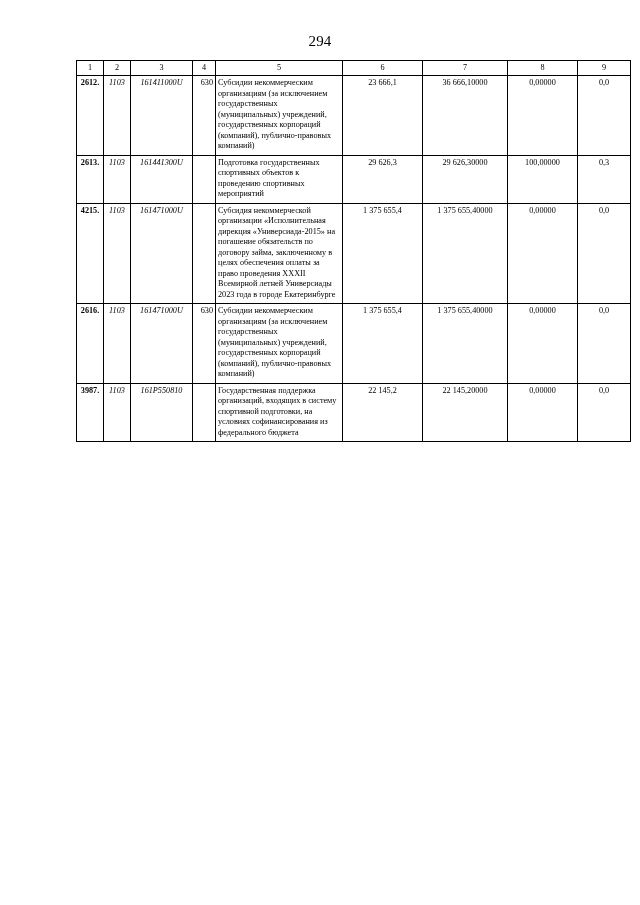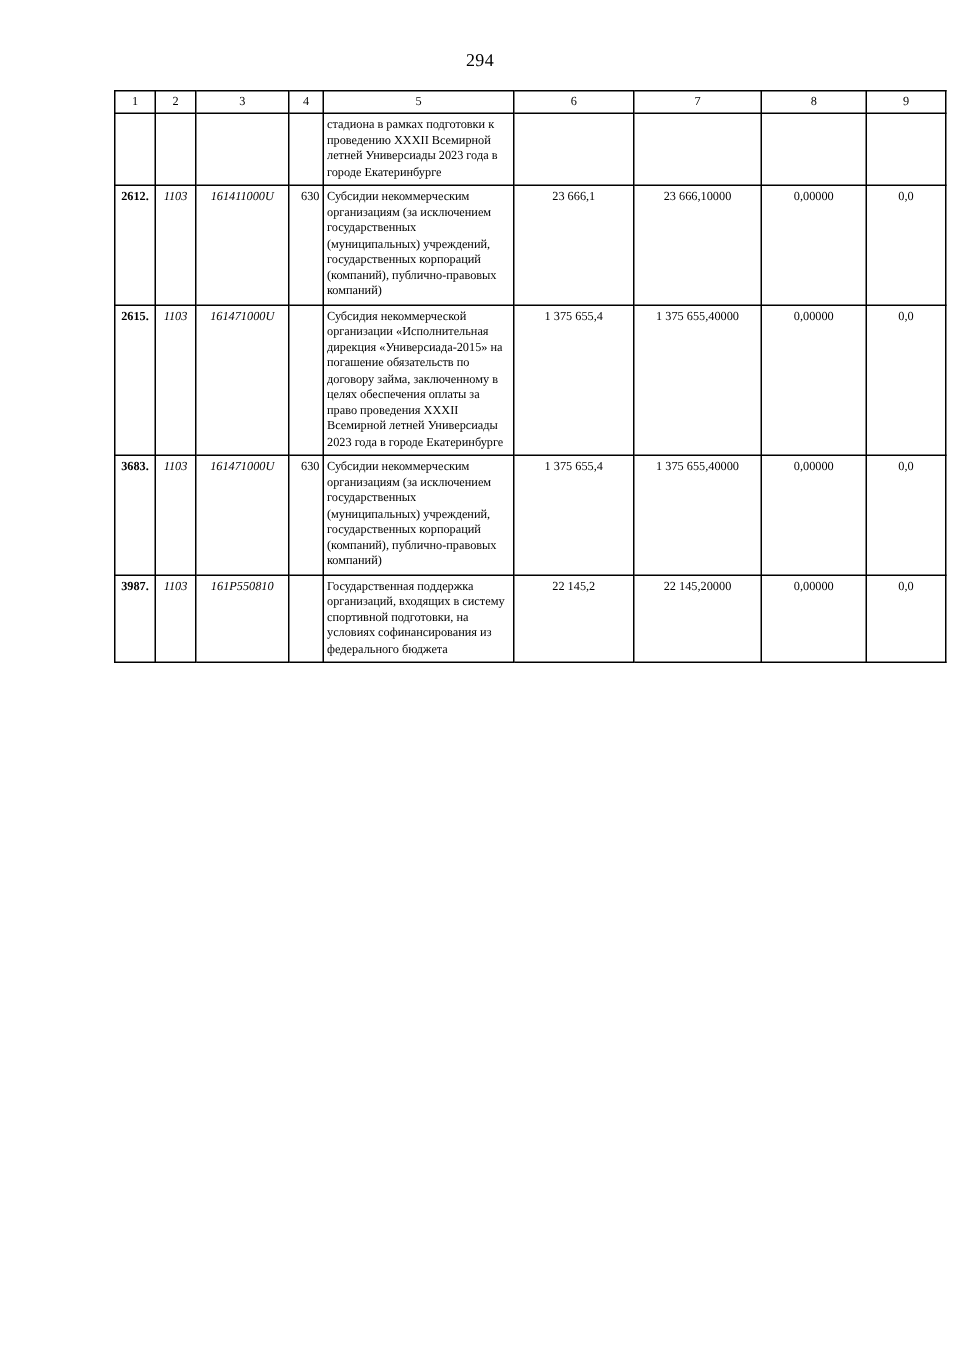--- a/index.html
+++ b/index.html
@@ -20,21 +20,21 @@
     height: 905px;
     position: relative;
     box-sizing: border-box;
   }
   .page-number {
     position: absolute;
     top: 33px;
     left: 0;
     width: 640px;
     text-align: center;
-    font-size: 12px;
+    font-size: 15px;
     letter-spacing: 0.2px;
   }
   .table-wrap {
     position: absolute;
     top: 60px;
     left: 76px;
     width: 554px;
   }
   table.budget {
     border-collapse: collapse;
@@ -101,60 +101,60 @@
           <td>2</td>
           <td>3</td>
           <td>4</td>
           <td>5</td>
           <td>6</td>
           <td>7</td>
           <td>8</td>
           <td>9</td>
         </tr>
 
-        <tr>
-          <td class="num"></td>
-          <td class="code"></td>
-          <td class="code"></td>
-          <td class="vr"></td>
-          <td class="name">стадиона в рамках подготовки к проведению XXXII Всемирной летней Универсиады 2023 года в городе Екатеринбурге</td>
-          <td class="money"></td>
-          <td class="money"></td>
-          <td class="money"></td>
-          <td class="money"></td>
-        </tr>
 
         <tr>
           <td class="num">2612.</td>
           <td class="code">1103</td>
           <td class="code">161411000U</td>
           <td class="vr">630</td>
           <td class="name">Субсидии некоммерческим организациям (за исключением государственных (муниципальных) учреждений, государственных корпораций (компаний), публично-правовых компаний)</td>
           <td class="money">23 666,1</td>
-          <td class="money">23 666,10000</td>
+          <td class="money">36 666,10000</td>
           <td class="money">0,00000</td>
           <td class="money">0,0</td>
         </tr>
 
+        <tr>
+          <td class="num">2613.</td>
+          <td class="code">1103</td>
+          <td class="code">161441300U</td>
+          <td class="vr"></td>
+          <td class="name">Подготовка государственных спортивных объектов к проведению спортивных мероприятий</td>
+          <td class="money">29 626,3</td>
+          <td class="money">29 626,30000</td>
+          <td class="money">100,00000</td>
+          <td class="money">0,3</td>
+        </tr>
 
 
         <tr>
-          <td class="num">2615.</td>
+          <td class="num">4215.</td>
           <td class="code">1103</td>
           <td class="code">161471000U</td>
           <td class="vr"></td>
           <td class="name">Субсидия некоммерческой организации «Исполнительная дирекция «Универсиада-2015» на погашение обязательств по договору займа, заключенному в целях обеспечения оплаты за право проведения XXXII Всемирной летней Универсиады 2023 года в городе Екатеринбурге</td>
           <td class="money">1 375 655,4</td>
           <td class="money">1 375 655,40000</td>
           <td class="money">0,00000</td>
           <td class="money">0,0</td>
         </tr>
 
         <tr>
-          <td class="num">3683.</td>
+          <td class="num">2616.</td>
           <td class="code">1103</td>
           <td class="code">161471000U</td>
           <td class="vr">630</td>
           <td class="name">Субсидии некоммерческим организациям (за исключением государственных (муниципальных) учреждений, государственных корпораций (компаний), публично-правовых компаний)</td>
           <td class="money">1 375 655,4</td>
           <td class="money">1 375 655,40000</td>
           <td class="money">0,00000</td>
           <td class="money">0,0</td>
         </tr>
 

